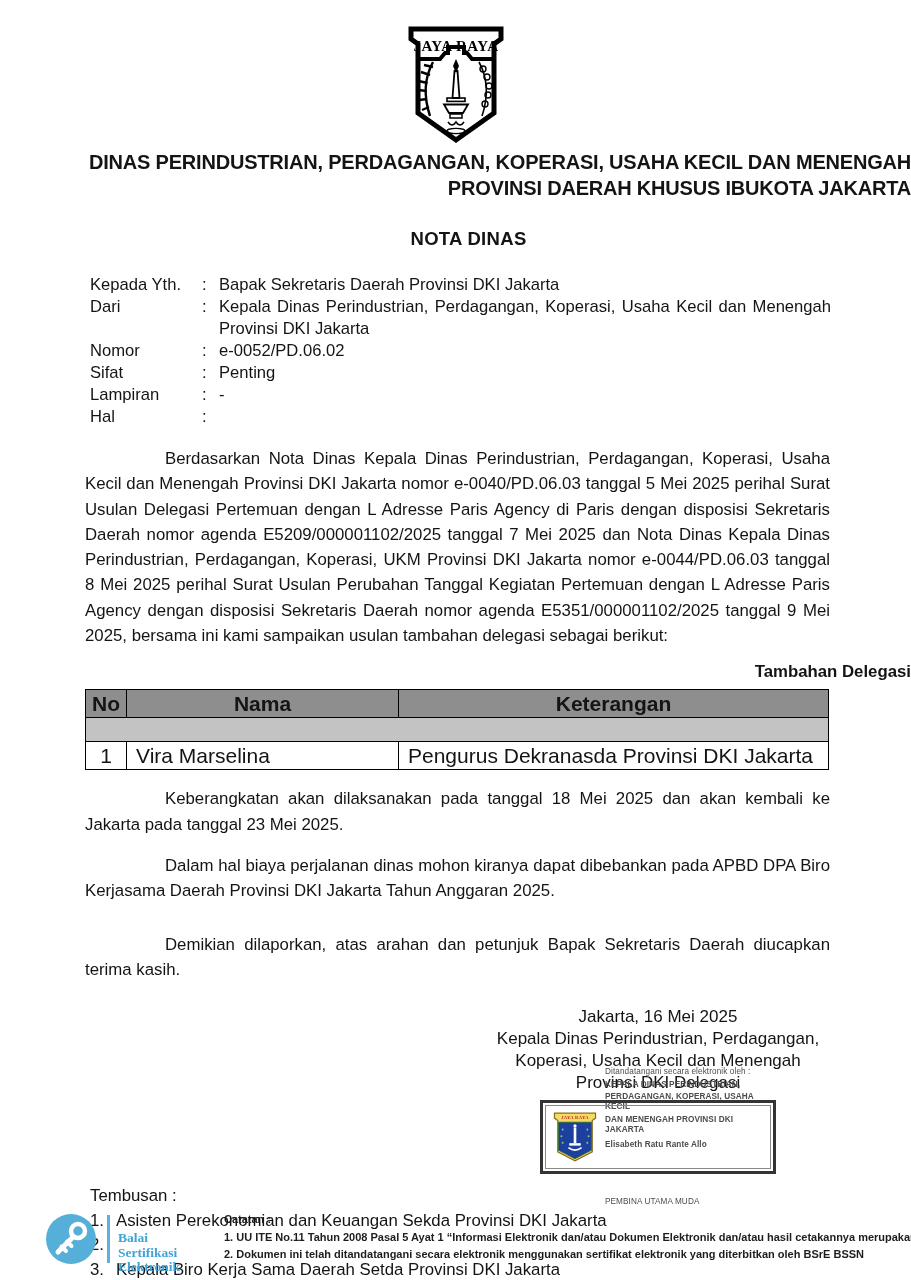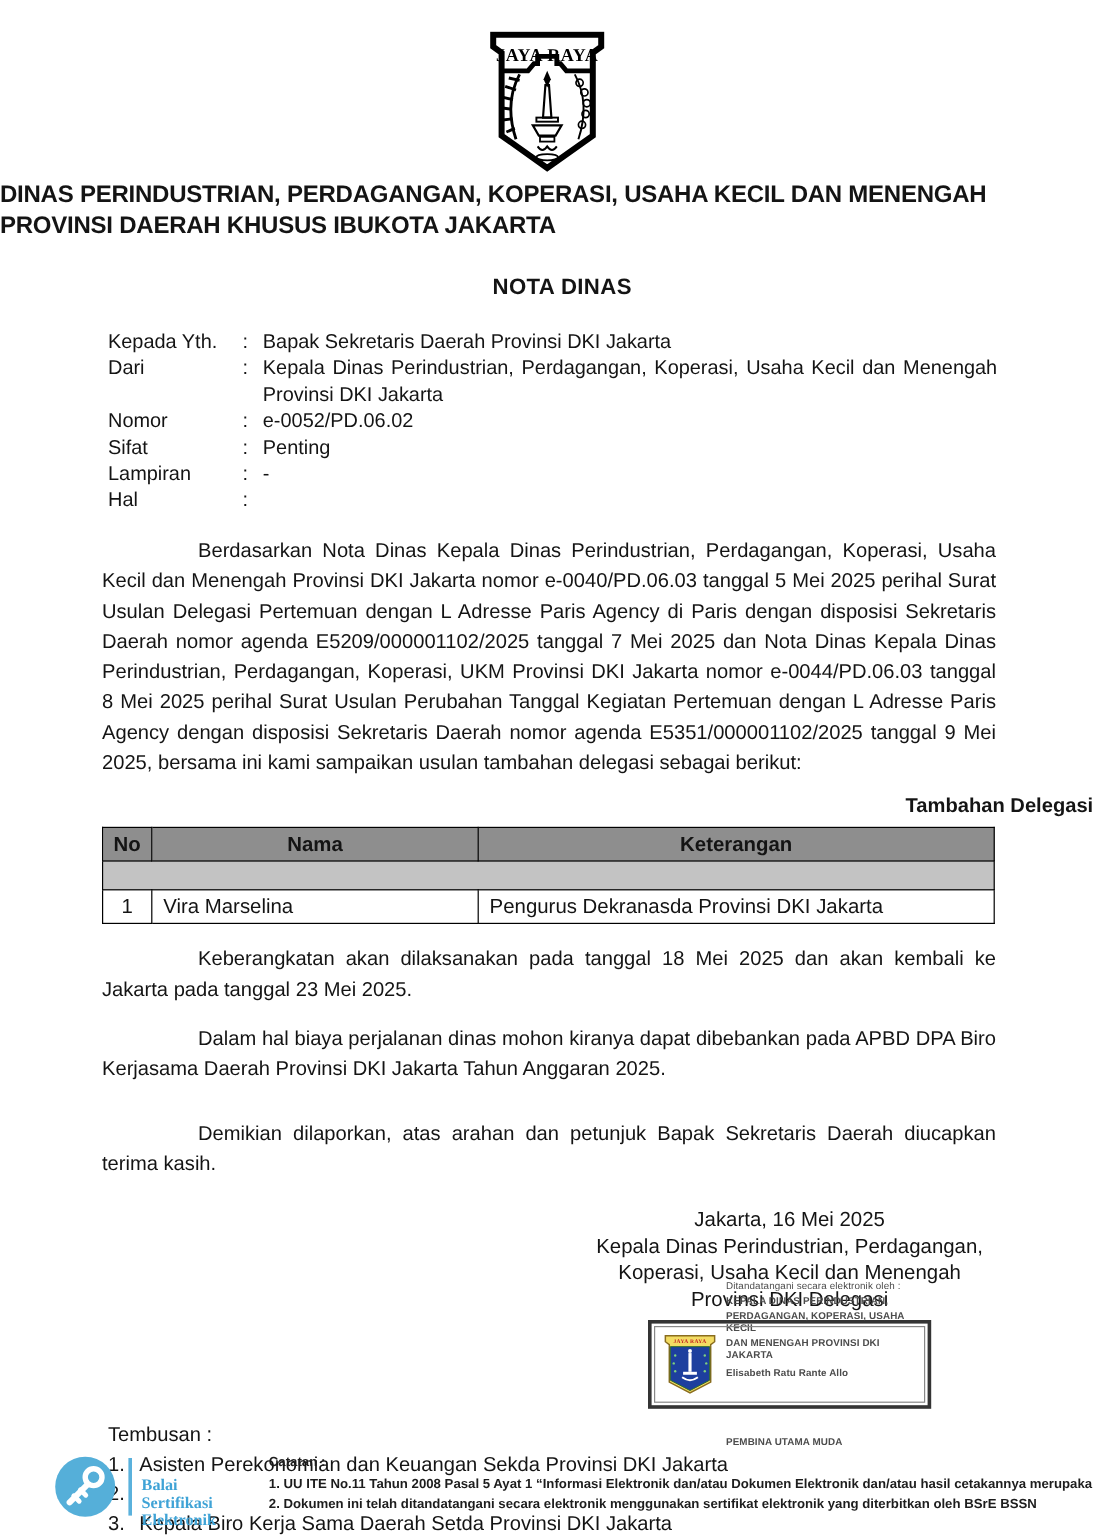--- a/index.html
+++ b/index.html
@@ -4,52 +4,52 @@
 <style>
   html,body { margin:0; padding:0; background:#fff; }
   .page {
     position:relative; width:911px; height:1280px; background:#ffffff;
     font-family:"Liberation Sans", sans-serif; color:#141414; overflow:hidden;
   }
   
   .emblem-wrap { padding-top:26px; display:flex; justify-content:center; }
   .emblem-wrap svg { width:104px; height:118px; }
   
-  .org-header { text-align:left; font-weight:bold; font-size:20px; line-height:26px; margin-top:5px; letter-spacing:-0.2px; }
+  .org-header { text-align:right; font-weight:bold; font-size:20px; line-height:26px; margin-top:5px; letter-spacing:-0.2px; }
   .doc-title  { text-align:center; font-weight:bold; font-size:18.5px; margin-top:27px; letter-spacing:0.3px;margin-left:26px; }
   
   .fields { margin:24px 80px 0 90px; font-size:16.6px; }
   .field-row   { display:flex; line-height:22px; }
   .field-label { width:112px; flex:none; }
   .field-colon { width:17px; flex:none; }
   .field-value { flex:1; text-align:justify; }
   
   .para { margin:0 81px 0 85px; font-size:16.8px; line-height:25.3px; text-align:justify; text-indent:80px; }
   .p1 { margin-top:18px; }
   .p2 { margin-top:16px; }
   .p3 { margin-top:16px; }
   .p4 { margin-top:28px; }
   
   .table-caption { margin:14px 0 7px 95px; font-weight:bold; font-size:16.8px;text-align:right; }
-  table.delegasi { border-collapse:collapse; margin-left:85px; width:743px; font-size:17px; table-layout:fixed; }
+  table.delegasi { border-collapse:collapse; margin-left:85px; width:743px; font-size:21px; table-layout:fixed; }
   table.delegasi, .delegasi th, .delegasi td { border:1.6px solid #000; }
   .delegasi th { background:#8e8e8e; height:27px; font-weight:bold; text-align:center; padding:0 4px; }
   .delegasi td { background:#fff; height:25px; padding:1px 9px; }
   .delegasi tr.spacer td { background:#c3c3c3; height:23px; padding:0; }
   .delegasi td.cell-no { text-align:center; padding:1px 2px; }
   
   .sig-block { width:372px; margin:24px 67px 0 auto; text-align:center; font-size:17px; line-height:22px; }
   .stamp { box-sizing:border-box; width:236px; margin:6px auto 0; border:3px solid #343434; outline:1px solid #888; outline-offset:-6px;
            background:#fff; display:flex; align-items:center; gap:7px; padding:7px 6px 7px 9px; height:74px; }
   .stamp svg.mini-emblem { width:46px; height:52px; flex:none; }
   .stamp-text { text-align:left; color:#4c4c4c; font-size:8.2px; line-height:10px; letter-spacing:0.1px; }
   .stamp-office { font-weight:bold; }
   .stamp-office span { display:block; margin-top:2.6px; }
   .stamp-name { font-weight:bold; margin-top:5px; }
-  .stamp-rank { font-weight:bold;margin-top:47px; }
+  .stamp-rank { font-weight:normal;margin-top:47px; }
   
   .tembusan { margin:10px 0 0 90px; font-size:16.8px; line-height:24.6px; }
   .tembusan-item { display:flex; }
   .tembusan-num { width:26px; flex:none; }
   
   .footer { position:absolute; left:45px; top:1211px; display:flex; align-items:flex-start; }
   .footer svg.bse-logo { width:52px; height:52px; margin-top:2px; }
   .footer-divider { width:3px; height:48px; background:#5ab1dc; margin:4px 8px 0 10px; }
   .footer-brand { color:#3fa3d6; font-weight:bold; font-size:13.5px; line-height:14.5px; margin-top:20px; width:92px;font-family:Liberation Serif, serif; }
   .catatan { margin-left:14px; font-size:11px; font-weight:bold; color:#1d1d1d; line-height:17px; white-space:nowrap; }

